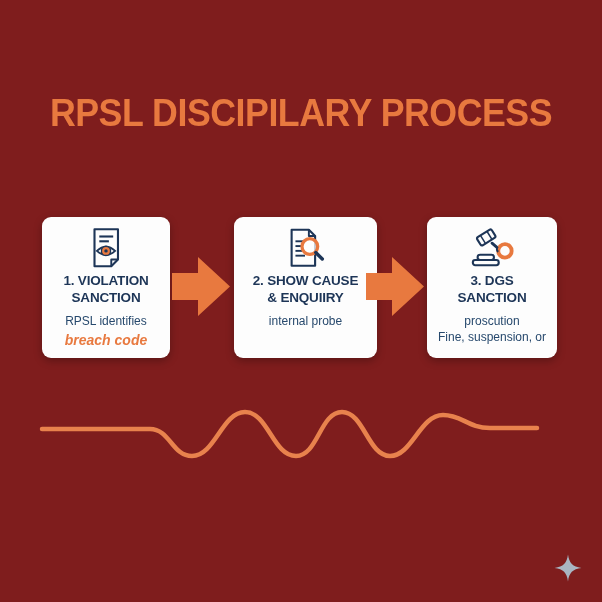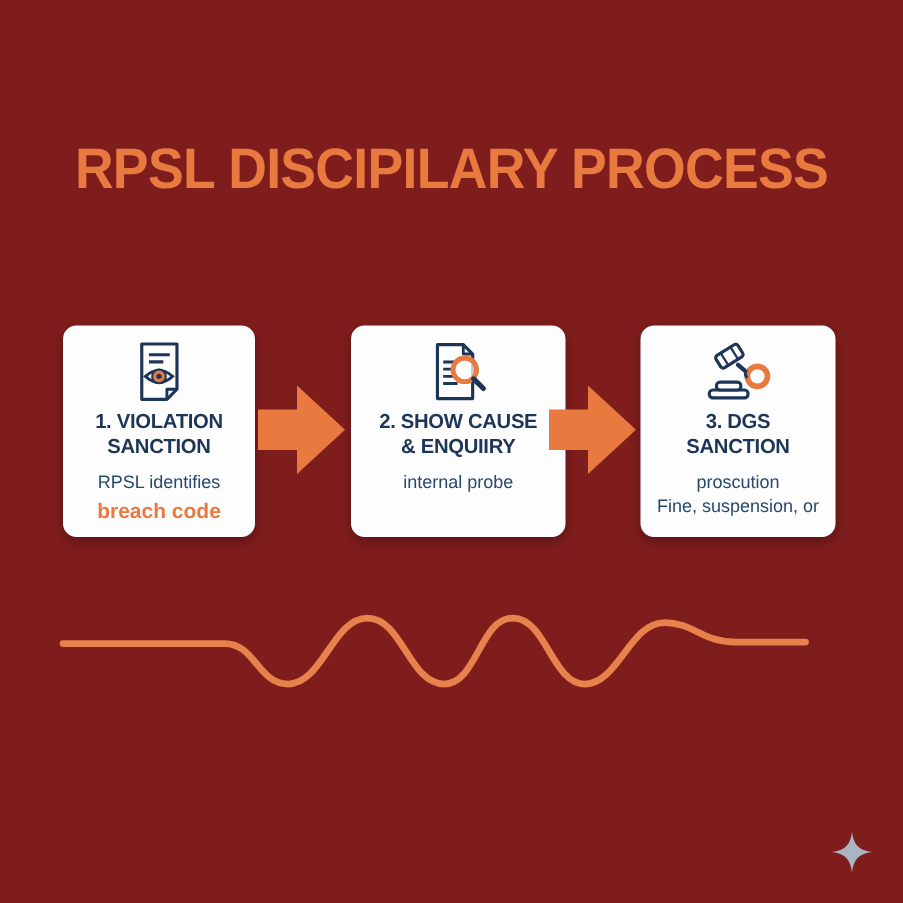--- a/index.html
+++ b/index.html
@@ -65,20 +65,21 @@
     margin-top: 6px;
     font-size: 12px;
     line-height: 1.35;
     color: #27496D;
   }
   .card .body .highlight {
     margin-top: 2px;
     font-size: 14px;
     font-weight: bold;
     color: #E8793F;
+    font-style: italic;
   }
   .arrow {
     position: absolute;
     top: 257px;
     width: 58px;
     height: 59px;
   }
   .arrow-1 { left: 172px; }
   .arrow-2 { left: 366px; }
   .wave {

